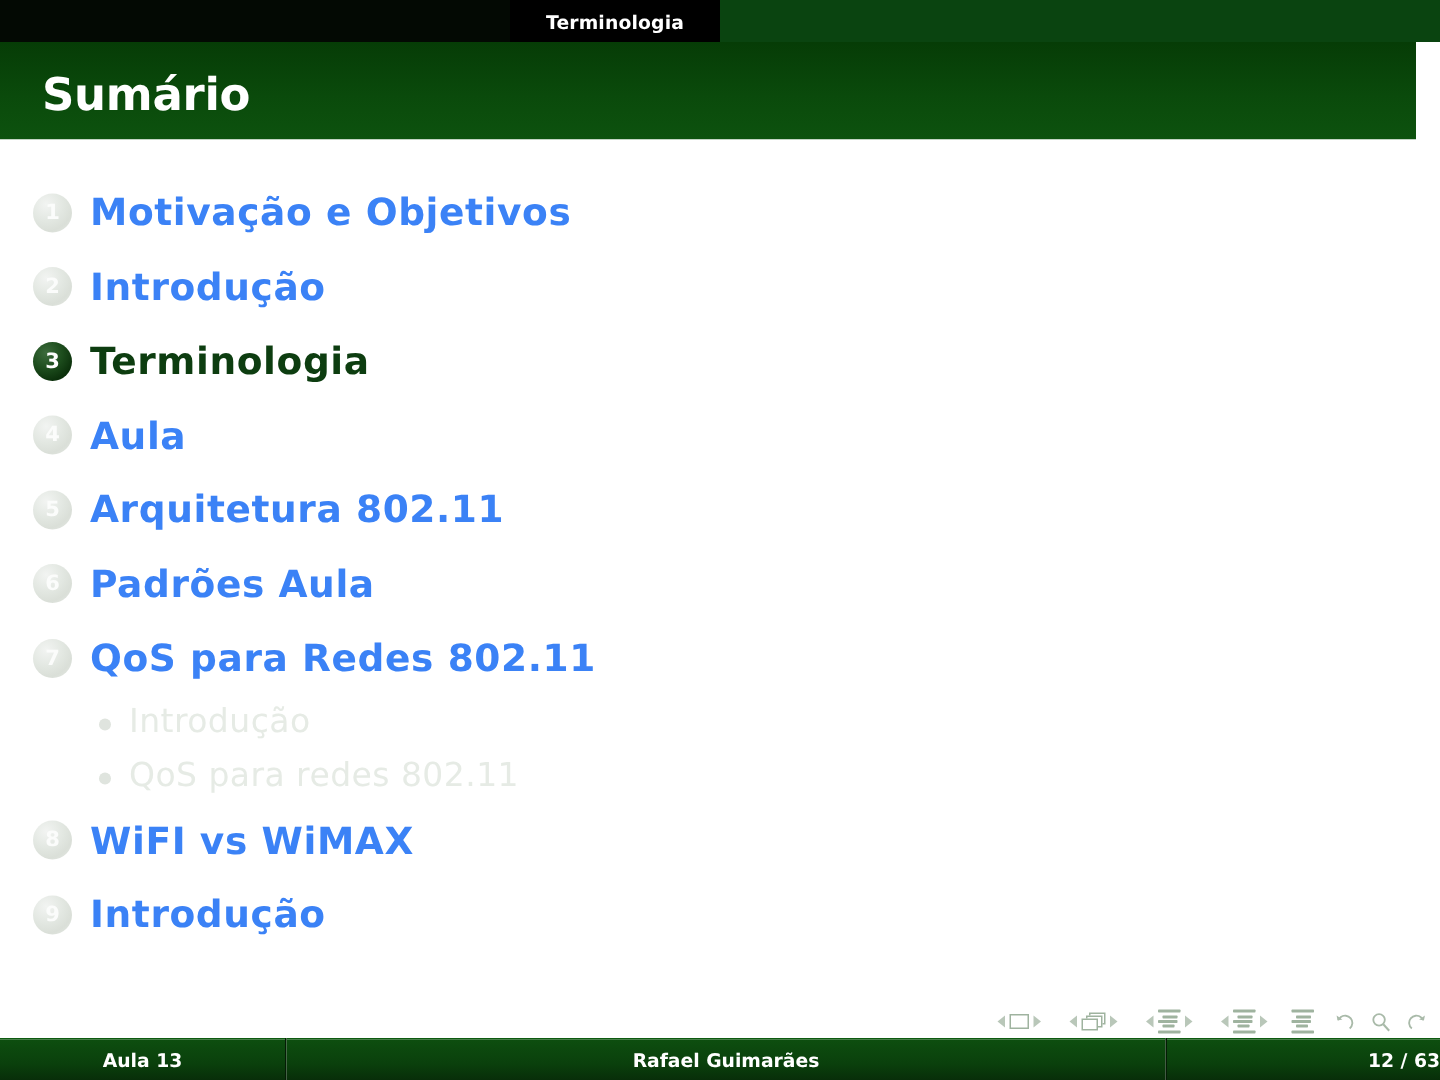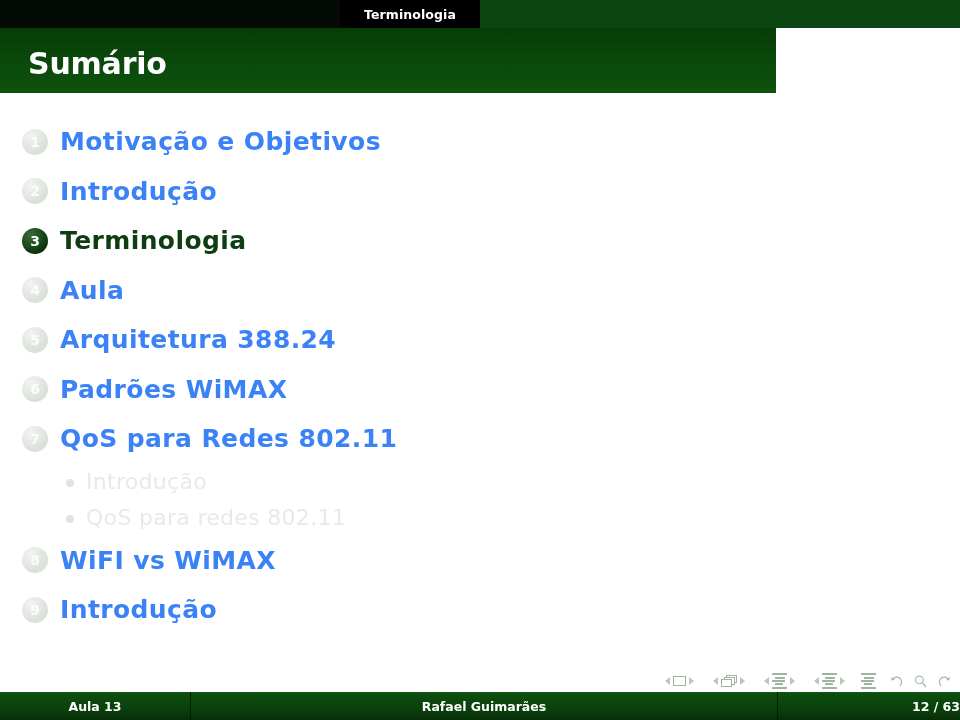--- a/index.html
+++ b/index.html
@@ -46,21 +46,21 @@
   }
   .head-seg.filler {
     background: #0a4410;
     flex: 1 1 auto;
   }
 
   
   #titlebar {
     position: absolute;
     top: 28px; left: 0;
-    width: 776px;
+    width: 944px;
     height: 65px;
     background: #064006;
     background: linear-gradient(to bottom, #063c06 0%, #0a4a0b 55%, #0d520e 100%);
     box-sizing: border-box;
   }
   #frametitle {
     position: absolute;
     left: 28px;
     top: 18px;
     font-size: 30px;
@@ -287,26 +287,26 @@
       <div class="sec-label">Terminologia</div>
     </div>
 
     <div class="toc-section dim">
       <div class="num-badge">4</div>
       <div class="sec-label">Aula</div>
     </div>
 
     <div class="toc-section dim">
       <div class="num-badge">5</div>
-      <div class="sec-label">Arquitetura 388.24</div>
+      <div class="sec-label">Arquitetura 802.11</div>
     </div>
 
     <div class="toc-section dim">
       <div class="num-badge">6</div>
-      <div class="sec-label">Padrões WiMAX</div>
+      <div class="sec-label">Padrões Aula</div>
     </div>
 
     <div class="toc-section dim">
       <div class="num-badge">7</div>
       <div class="sec-label">QoS para Redes 802.11</div>
     </div>
     <div class="toc-sub">
       <div class="sub-bullet"></div>
       <div class="sub-label">Introdução</div>
     </div>

